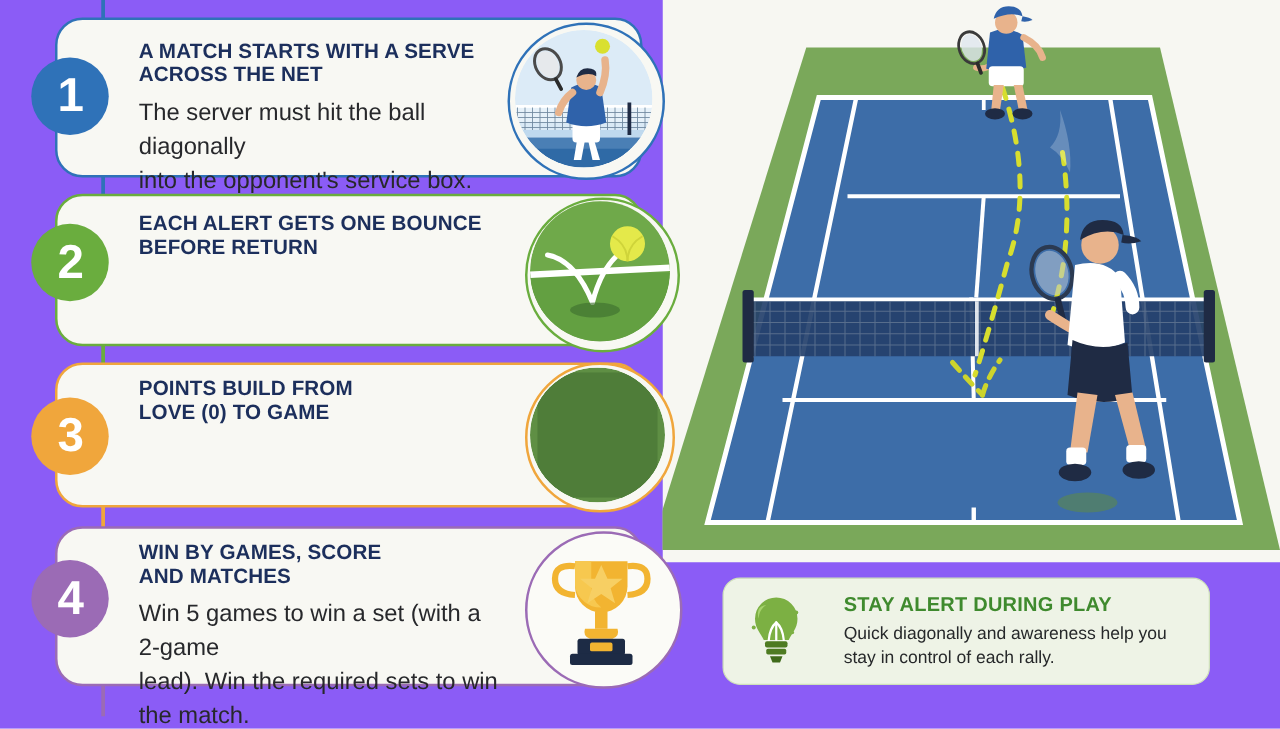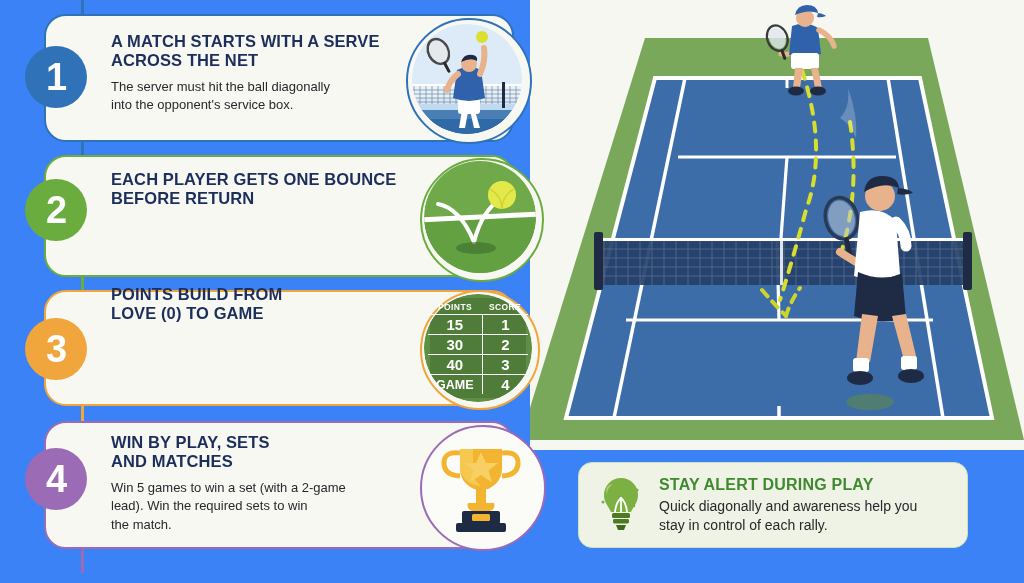--- a/index.html
+++ b/index.html
@@ -7,21 +7,21 @@
     background: #ffffff;
   }
   body {
     width: 1024px; height: 583px;
     font-family: "Liberation Sans", sans-serif;
     overflow: hidden;
     position: relative;
   }
   #page {
     position: absolute; inset: 0;
-    background: #3b82f6;
+    background: #8b5cf6;
   }
   
   #steps {
     position: absolute;
     left: 0; top: 0;
     width: 570px; height: 583px;
   }
   .step-card {
     position: absolute;
     left: 44px;
@@ -75,28 +75,28 @@
     color: #1c2f5c;
     font-size: 16.5px;
     font-weight: bold;
     line-height: 1.18;
     letter-spacing: 0.1px;
     margin: 0 0 7px 0;
     white-space: pre-line;
   }
   .step-desc {
     color: #27282b;
-    font-size: 13px;
+    font-size: 19px;
     line-height: 1.42;
     margin: 0;
     white-space: pre-line;
   }
   .st1 { top: 32px; }
   .st2 { top: 170px; }
-  .st3 { top: 285px; }
+  .st3 { top: 302px; }
   .st4 { top: 433px; }
 
   
   .bubble {
     position: absolute;
     border-radius: 50%;
     overflow: hidden;
     z-index: 3;
   }
   .bubble-ring {
@@ -119,21 +119,21 @@
     left: 578px; top: 462px;
     width: 390px; height: 86px;
     background: #eef3e6;
     border: 1.5px solid #cfe0bb;
     border-radius: 14px;
     box-sizing: border-box;
     display: flex;
     align-items: center;
     padding: 0 14px;
   }
-  #tip-text { margin-left: 10px; }
+  #tip-text { margin-left: 26px; }
   #tip-title {
     color: #3f8a2e;
     font-size: 16px;
     font-weight: bold;
     letter-spacing: 0.2px;
     margin: 0 0 3px 0;
   }
   #tip-desc {
     color: #26282a;
     font-size: 14px;
@@ -246,67 +246,39 @@
           <path d="M14 44 Q36 48 50 82" stroke="#ffffff" stroke-width="4" fill="none" stroke-linecap="round"></path>
           <path d="M50 82 Q58 50 78 38" stroke="#ffffff" stroke-width="4" fill="none" stroke-linecap="round"></path>
           <ellipse cx="52" cy="88" rx="20" ry="6" fill="#3f7030" opacity="0.65"></ellipse>
           <circle cx="78" cy="35" r="14" fill="#e4e94a"></circle>
           <path d="M66 29 q12 7 12 20" stroke="#cfd43a" stroke-width="1.6" fill="none"></path>
           <path d="M90 29 q-12 7 -12 20" stroke="#cfd43a" stroke-width="1.6" fill="none"></path>
         </g>
       </svg>
     </div>
     <div class="step-text st2">
-      <p class="step-title">EACH PLAYER GETS ONE BOUNCE
+      <p class="step-title">EACH ALERT GETS ONE BOUNCE
 BEFORE RETURN</p>
     </div>
     <div class="badge b2" style="--accent:#6aad3e">2</div>
 
     <div class="step-card c3" style="--accent:#f0a63c"></div>
     <div class="bubble-ring" style="--accent:#f0a63c; left:420px; top:290px; width:116px; height:116px;"></div>
     <div class="bubble" style="left:424px; top:294px; width:108px; height:108px;">
       <svg width="108" height="108" viewBox="0 0 108 108">
         <defs>
             <clipPath id="cl3">
               <circle cx="54" cy="54" r="54"></circle>
             </clipPath>
           </defs>
         <g clip-path="url(#cl3)">
           <rect x="0" y="0" width="108" height="108" fill="#5f8f44"></rect>
           <rect x="6" y="4" width="96" height="100" fill="#4f7d39"></rect>
         </g>
       </svg>
-    </div>
-    <div style="position:absolute; left:428px; top:300px; width:100px; height:96px; z-index:4;">
-      <table style="width:100%; border-collapse:collapse; color:#ffffff; text-align:center; font-family:'Liberation Sans',sans-serif;">
-        <thead>
-          <tr>
-            <th style="font-size:8.5px; letter-spacing:0.4px; padding:2px 0; border-bottom:1.6px solid #ffffff;">POINTS</th>
-            <th style="font-size:8.5px; letter-spacing:0.4px; padding:2px 0; border-bottom:1.6px solid #ffffff;">SCORE</th>
-          </tr>
-        </thead>
-        <tbody>
-          <tr>
-            <td class="sb-cell" style="font-size:15px; padding:1px 0; border-bottom:1.6px solid #ffffff; border-right:1.4px solid #ffffff;">15</td>
-            <td class="sb-cell" style="font-size:15px; padding:1px 0; border-bottom:1.6px solid #ffffff;">1</td>
-          </tr>
-          <tr>
-            <td class="sb-cell" style="font-size:15px; padding:1px 0; border-bottom:1.6px solid #ffffff; border-right:1.4px solid #ffffff;">30</td>
-            <td class="sb-cell" style="font-size:15px; padding:1px 0; border-bottom:1.6px solid #ffffff;">2</td>
-          </tr>
-          <tr>
-            <td class="sb-cell" style="font-size:15px; padding:1px 0; border-bottom:1.6px solid #ffffff; border-right:1.4px solid #ffffff;">40</td>
-            <td class="sb-cell" style="font-size:15px; padding:1px 0; border-bottom:1.6px solid #ffffff;">3</td>
-          </tr>
-          <tr>
-            <td class="sb-cell" style="font-size:12.5px; padding:1px 0; border-right:1.4px solid #ffffff;">GAME</td>
-            <td class="sb-cell" style="font-size:15px; padding:1px 0;">4</td>
-          </tr>
-        </tbody>
-      </table>
     </div>
     <div class="step-text st3">
       <p class="step-title">POINTS BUILD FROM
 LOVE (0) TO GAME</p>
     </div>
     <div class="badge b3" style="--accent:#f0a63c">3</div>
 
     <div class="step-card c4" style="--accent:#9b6bb5"></div>
     <div class="bubble-ring" style="--accent:#9b6bb5; left:420px; top:425px; width:122px; height:122px; background:#fbfbf7;"></div>
     <div class="bubble" style="left:426px; top:431px; width:110px; height:110px;">
@@ -319,21 +291,21 @@
           <path d="M53 17 l5 11 h12 l-9.5 7.5 3.6 12 -11.1 -7.4 -11.1 7.4 3.6 -12 -9.5 -7.5 h12 Z" fill="#f7cf63"></path>
           <rect x="48" y="54" width="10" height="14" fill="#f2b431"></rect>
           <path d="M40 68 h26 q2 6 -4 8 h-18 q-6 -2 -4 -8 Z" fill="#f2b431"></path>
           <rect x="34" y="76" width="38" height="13" rx="2" fill="#1d2b45"></rect>
           <rect x="28" y="88" width="50" height="9" rx="2" fill="#1d2b45"></rect>
           <rect x="44" y="79" width="18" height="7" rx="1.5" fill="#f2b431"></rect>
         </g>
       </svg>
     </div>
     <div class="step-text st4">
-      <p class="step-title">WIN BY PLAY, SETS
+      <p class="step-title">WIN BY GAMES, SCORE
 AND MATCHES</p>
       <p class="step-desc">Win 5 games to win a set (with a 2-game
 lead). Win the required sets to win
 the match.</p>
     </div>
     <div class="badge b4" style="--accent:#9b6bb5">4</div>
   </div>
 
   <div id="court-wrap">
     <svg width="494" height="450" viewBox="0 0 494 450">

